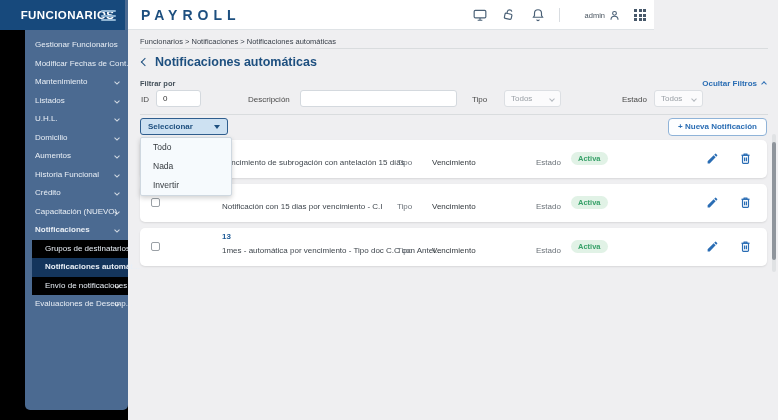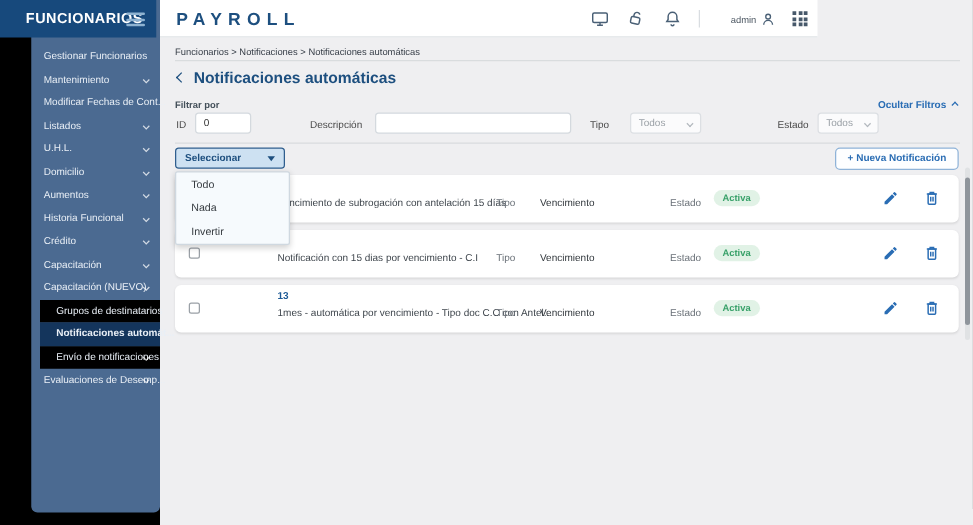--- a/index.html
+++ b/index.html
@@ -98,30 +98,30 @@
 </head>
 <body>
 
 <div id="app">
 
   <div class="black-col"></div>
 
   <div class="side-panel">
     <div class="sb-items">
       <div class="sb-item"><span>Gestionar Funcionarios</span></div>
+      <div class="sb-item"><span>Modificar Fechas de Cont...</span></div>
       <div class="sb-item"><span>Mantenimiento</span><span class="chev"></span></div>
-      <div class="sb-item"><span>Modificar Fechas de Cont...</span></div>
       <div class="sb-item"><span>Listados</span><span class="chev"></span></div>
       <div class="sb-item"><span>U.H.L.</span><span class="chev"></span></div>
       <div class="sb-item"><span>Domicilio</span><span class="chev"></span></div>
       <div class="sb-item"><span>Aumentos</span><span class="chev"></span></div>
       <div class="sb-item"><span>Historia Funcional</span><span class="chev"></span></div>
       <div class="sb-item"><span>Crédito</span><span class="chev"></span></div>
-      <div class="sb-item"><span>Capacitación</span><span class="chev"></span></div>
       <div class="sb-item"><span>Capacitación (NUEVO)</span><span class="chev"></span></div>
+      <div class="sb-item parent-open"><span>Notificaciones</span><span class="chev"></span></div>
       <div class="sb-item sb-sub"><span>Grupos de destinatarios</span></div>
       <div class="sb-item sb-sub sb-active"><span>Notificaciones automát...</span></div>
       <div class="sb-item sb-sub"><span>Envío de notificaciones</span><span class="chev"></span></div>
       <div class="sb-item"><span>Evaluaciones de Desemp...</span><span class="chev"></span></div>
     </div>
   </div>
 
   <div class="sb-header">
     <span class="ttl">FUNCIONARIOS</span>
     <div class="burger">

